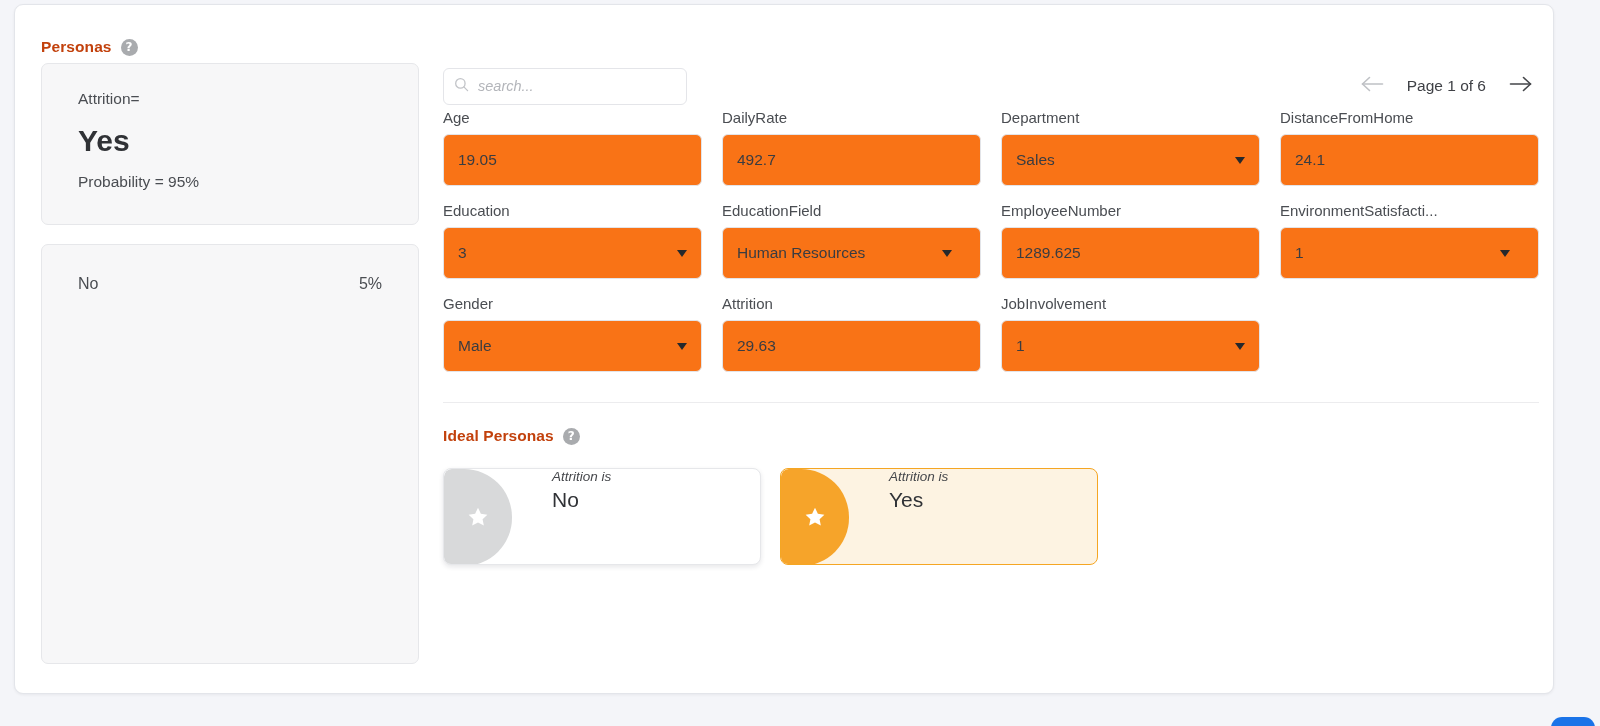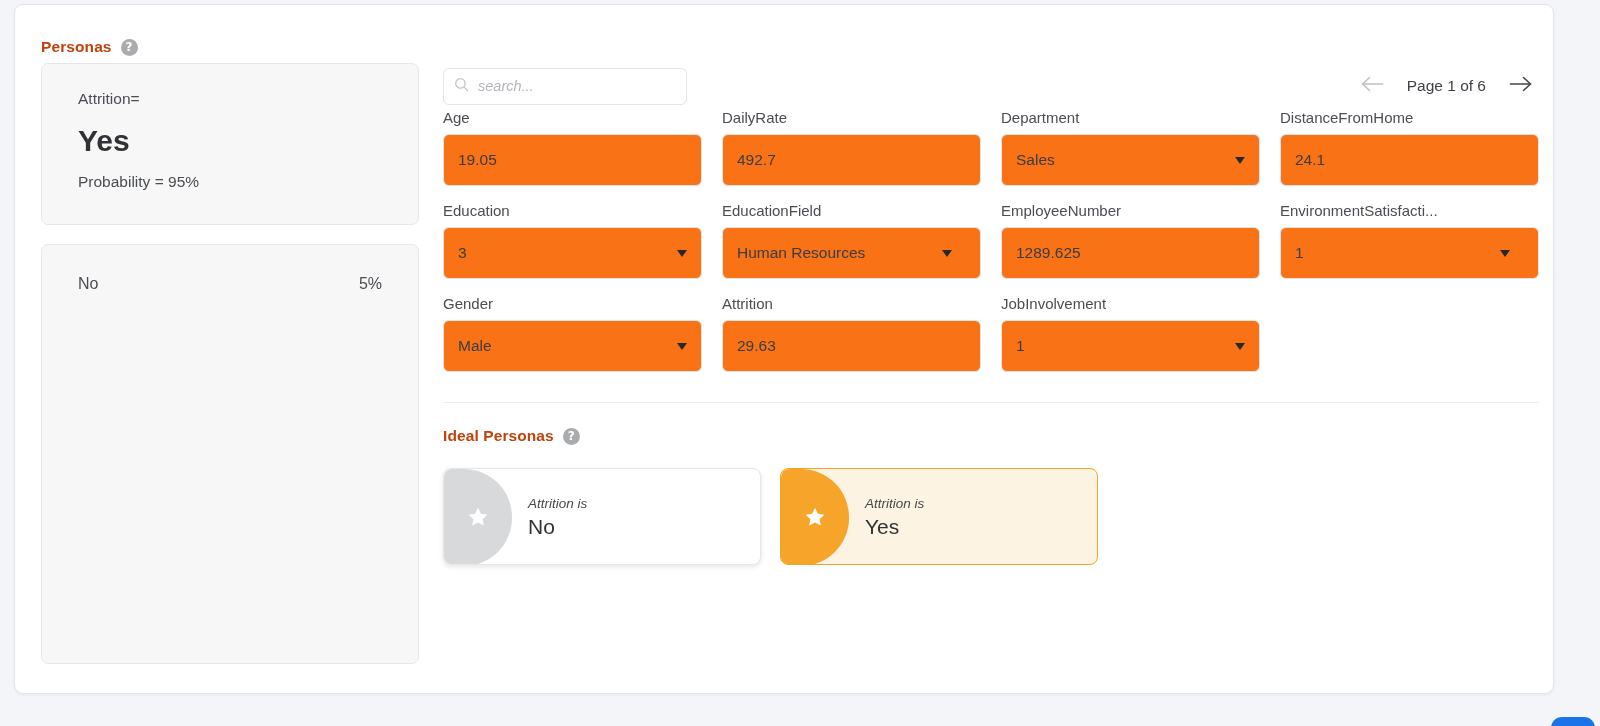--- a/index.html
+++ b/index.html
@@ -198,22 +198,23 @@
     margin-top: 23px;
     display: flex;
     gap: 19px;
   }
   .ideal-card {
     position: relative;
     width: 318px;
     height: 97px;
     border-radius: 8px;
     display: flex;
-    align-items: center;
+    align-items: flex-start;
     overflow: hidden;
+    padding-left: 24px;
   }
   .ideal-card.inactive {
     background: #ffffff;
     border: 1px solid #e6e7ea;
     box-shadow: 0 2px 5px rgba(20,24,40,.10);
   }
   .ideal-card.active {
     background: #fdf3e2;
     border: 1px solid #f5a623;
   }

